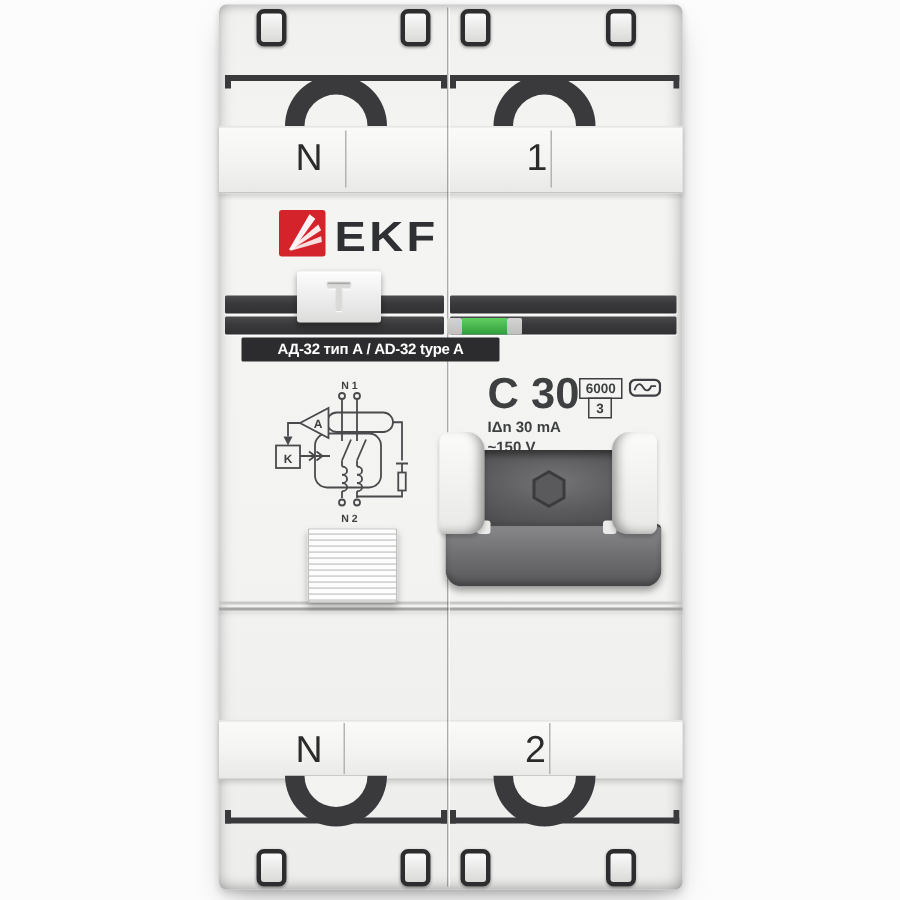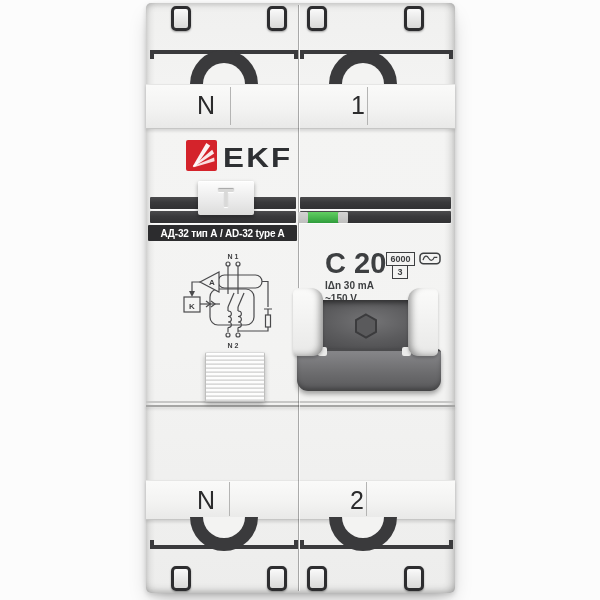--- a/index.html
+++ b/index.html
@@ -31,21 +31,21 @@
   
   .bar{position:absolute;height:12px;background:linear-gradient(180deg,#4b4b4d,#39393b 45%,#313133);
     border-radius:1px;z-index:3;box-shadow:0 1px 1px rgba(255,255,255,.7);}
 
   
   .indicator{position:absolute;left:152px;top:209px;height:11px;display:flex;z-index:4;}
   .ind-tab{width:10px;height:11px;background:linear-gradient(180deg,#d3d3d2,#bfbfbe);border-radius:1px;}
   .ind-green{width:30px;height:11px;background:linear-gradient(180deg,#62cf62,#3aa843 80%,#2f9a3c);}
 
   
-  .model-bar{position:absolute;left:2px;top:222px;width:149px;height:16px;background:#2c2c2e;
+  .model-bar{position:absolute;left:15px;top:222px;width:172px;height:16px;background:#2c2c2e;
     z-index:3;display:flex;align-items:center;justify-content:center;border-radius:1px;}
   .model-bar span{color:#fff;font-size:10px;font-weight:bold;letter-spacing:-.2px;white-space:nowrap;}
 
   
   .logo-box{position:absolute;left:40px;top:137px;width:31px;height:31px;border-radius:2px;z-index:3;}
   .brand-text{position:absolute;left:77px;top:139px;font-size:28px;font-weight:bold;color:#2e3033;
     letter-spacing:2px;transform:scaleX(1.12);transform-origin:left;z-index:3;}
 
   
   .t-handle{position:absolute;left:52px;top:178px;width:56px;height:34px;z-index:6;
@@ -154,21 +154,21 @@
     </div>
 
     <div class="t-handle">
       <span>T</span>
     </div>
 
     <div class="model-bar">
       <span>АД-32 тип А / AD-32 type A</span>
     </div>
 
-    <div class="rating">C 20</div>
+    <div class="rating">C 30</div>
     <div class="spec-box" style="left:240px;top:249px;width:27px;height:12px;">6000</div>
     <div class="spec-box" style="left:246px;top:262px;width:14px;height:12px;">3</div>
     <svg class="wave-icon" width="22" height="13" viewBox="0 0 22 13">
       <rect x="1" y="1.2" width="20" height="10.5" rx="3.5" fill="none" stroke="#3d3f41" stroke-width="1.5"></rect>
       <path d="M4,8.2 C5.5,3.2 8,3.2 9.7,6.2 C11.4,9.2 13.8,9 15.2,5.4 L18.3,5.4" fill="none" stroke="#3d3f41" stroke-width="1.2"></path>
     </svg>
     <div class="spec-small" style="left:179px;top:277px;">IΔn 30 mA</div>
     <div class="spec-small" style="left:179px;top:290px;">~150 V</div>
 
     <svg class="diagram" width="112" height="102" viewBox="0 0 112 102">

